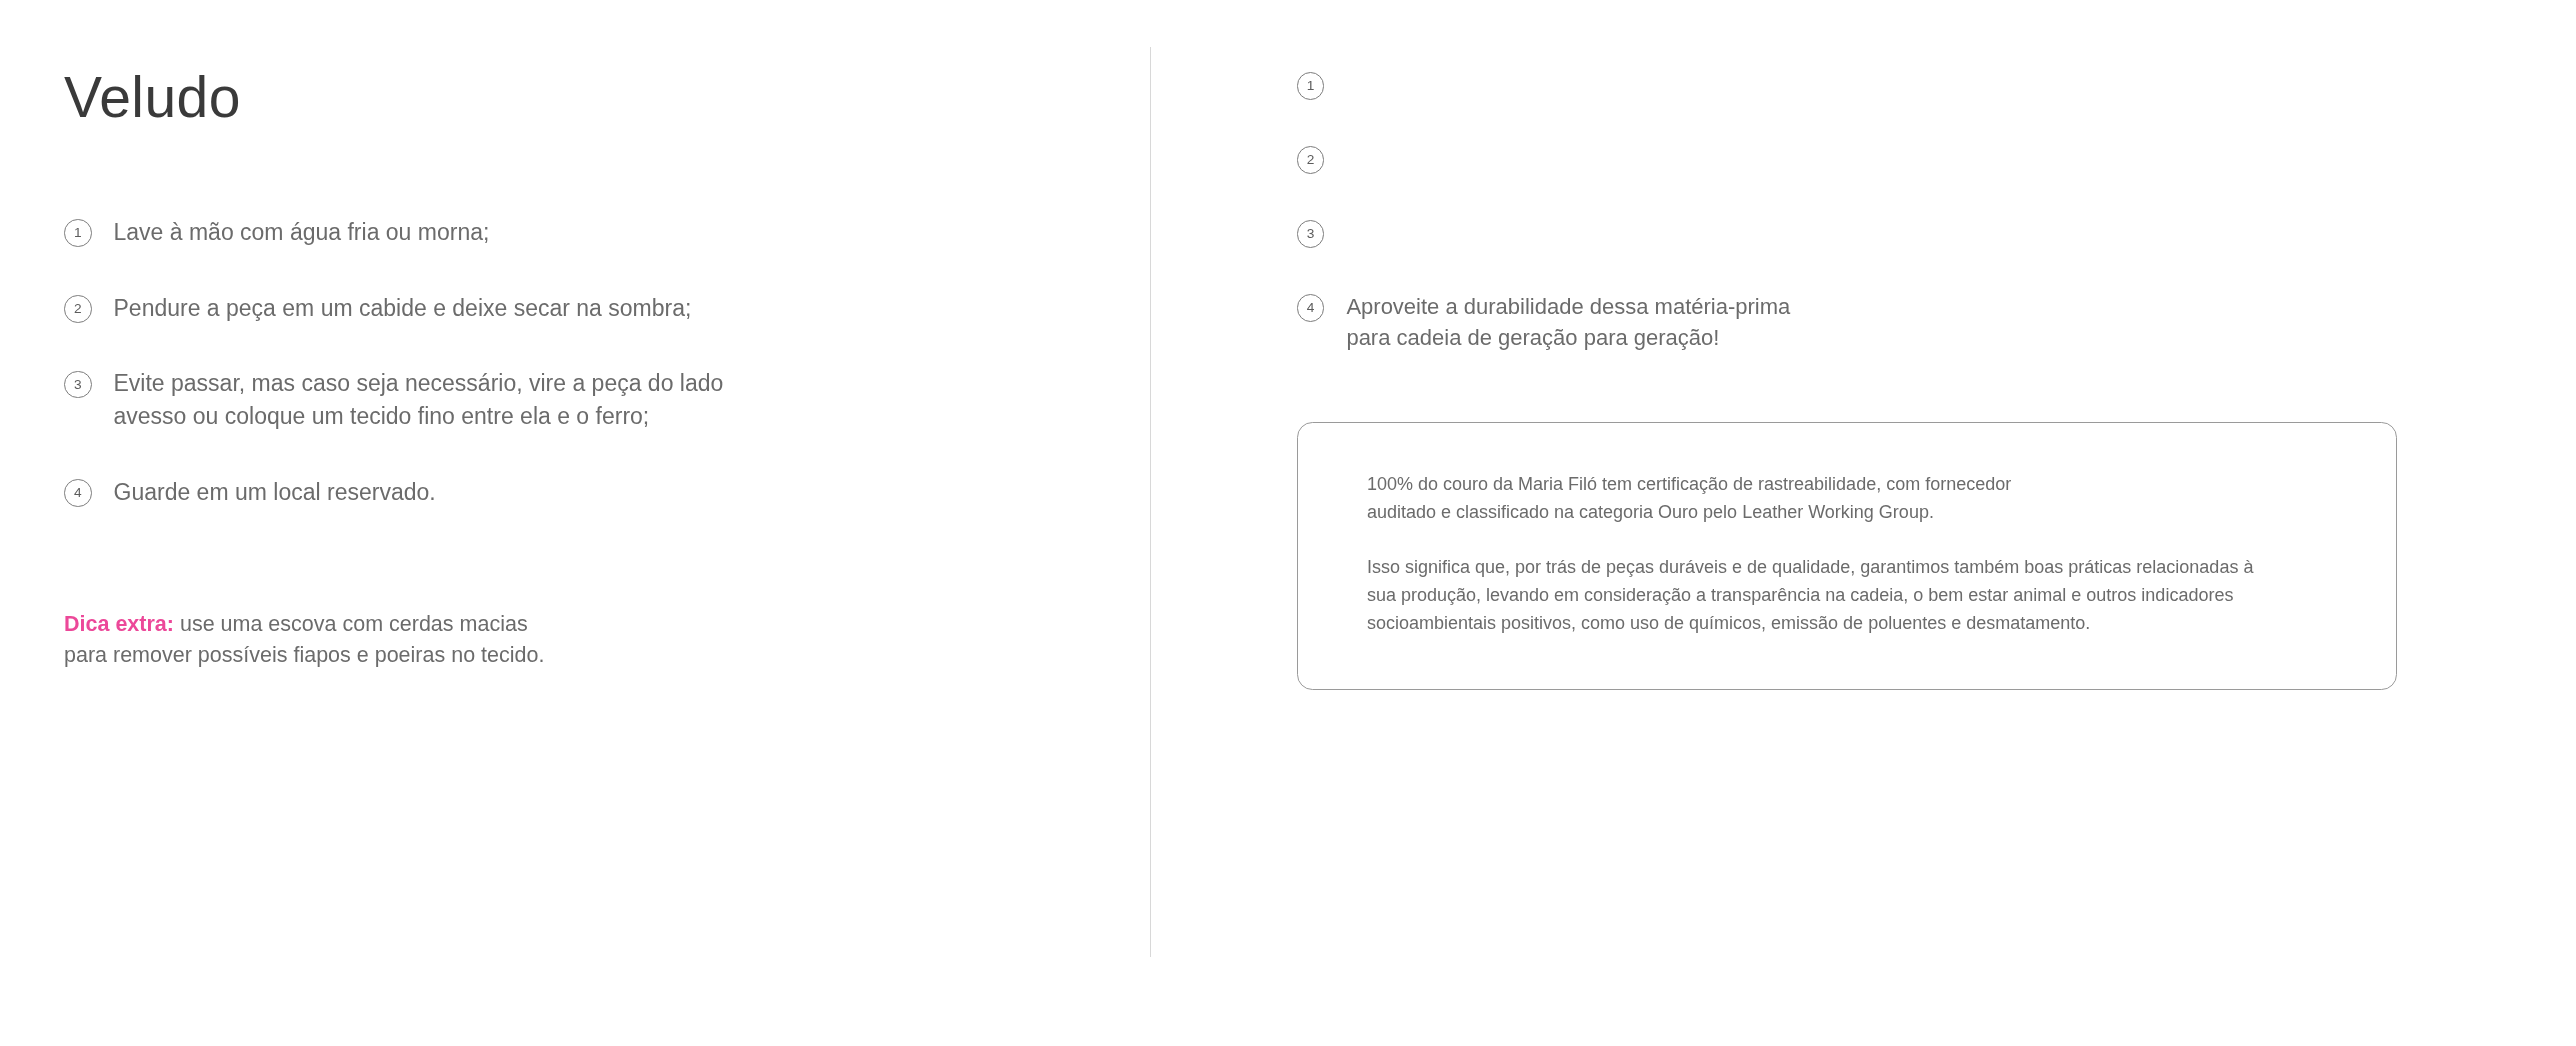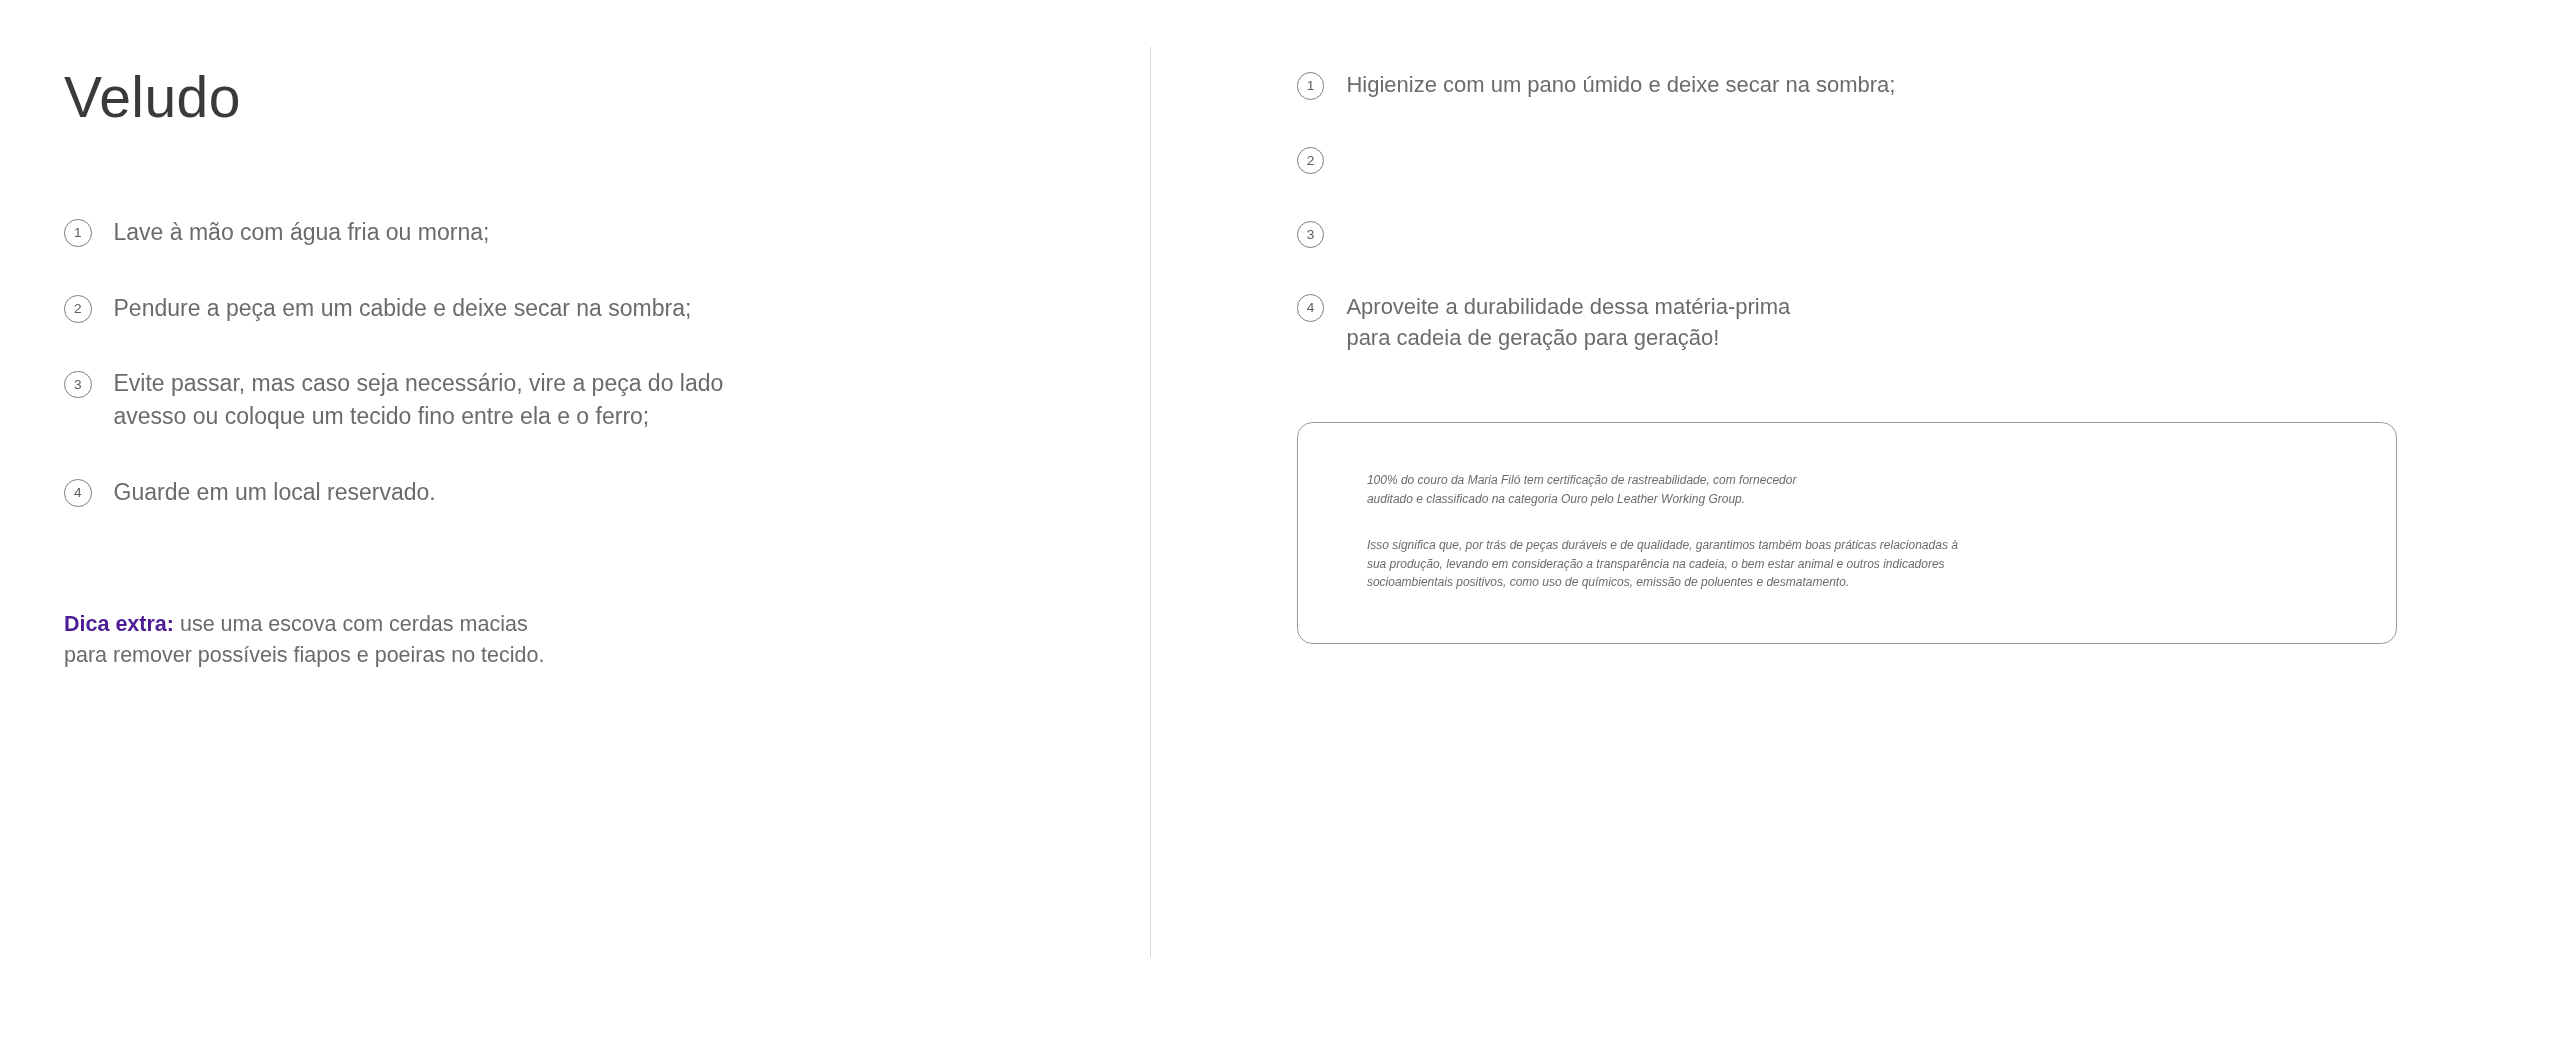--- a/index.html
+++ b/index.html
@@ -85,37 +85,36 @@
   .col-right .step-text { font-size: 22px; }
   .col-right .step { margin-bottom: 43px; }
   .tip {
     margin-top: 101px;
     font-size: 21.5px;
     line-height: 1.42;
     color: #6b6b6b;
     white-space: pre-line;
   }
   .tip-strong {
-    color: #4c1d95;
+    color: #ec4899;
     font-weight: 700;
   }
   .note-box {
     margin-top: 69px;
     width: 1100px;
     border: 0.9px solid #9a9a9a;
     border-radius: 15.4px;
     padding: 48px 60px 51px 69px;
   }
   .note-p {
-    font-size: 12px;
+    font-size: 18px;
     line-height: 1.55;
     color: #6b6b6b;
     margin: 0 0 27.5px 0;
     white-space: pre-line;
-    font-style: italic;
   }
   .note-p:last-child { margin-bottom: 0; }
 </style>
 </head>
 <body>
 
 <div class="page">
 
   <div class="column col-left">
     <h1 class="col-title">Veludo</h1>
@@ -144,21 +143,20 @@
 para remover possíveis fiapos e poeiras no tecido.</span></p>
   </div>
 
   <div class="divider"></div>
 
   <div class="column col-right">
 
     <ul class="steps">
       <li class="step">
         <span class="step-num">1</span>
-        <span class="step-text">Higienize com um pano úmido e deixe secar na sombra;</span>
       </li>
       <li class="step">
         <span class="step-num">2</span>
       </li>
       <li class="step">
         <span class="step-num">3</span>
       </li>
       <li class="step">
         <span class="step-num">4</span>
         <span class="step-text">Aproveite a durabilidade dessa matéria-prima

